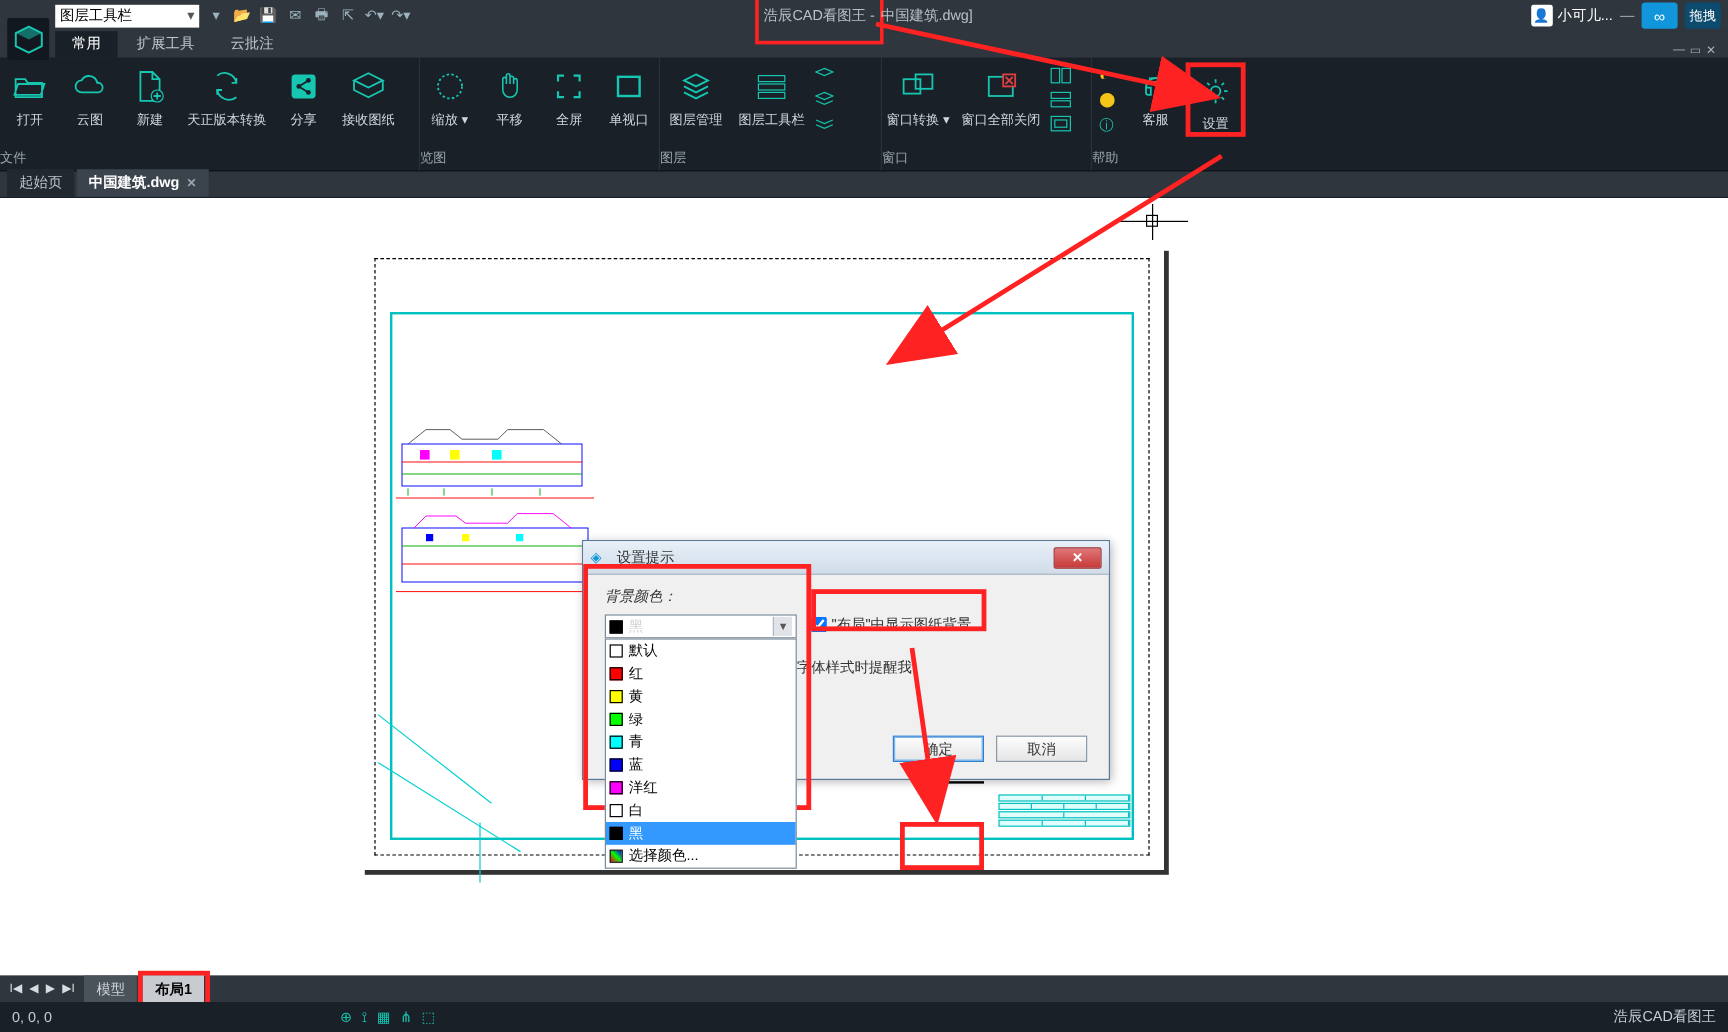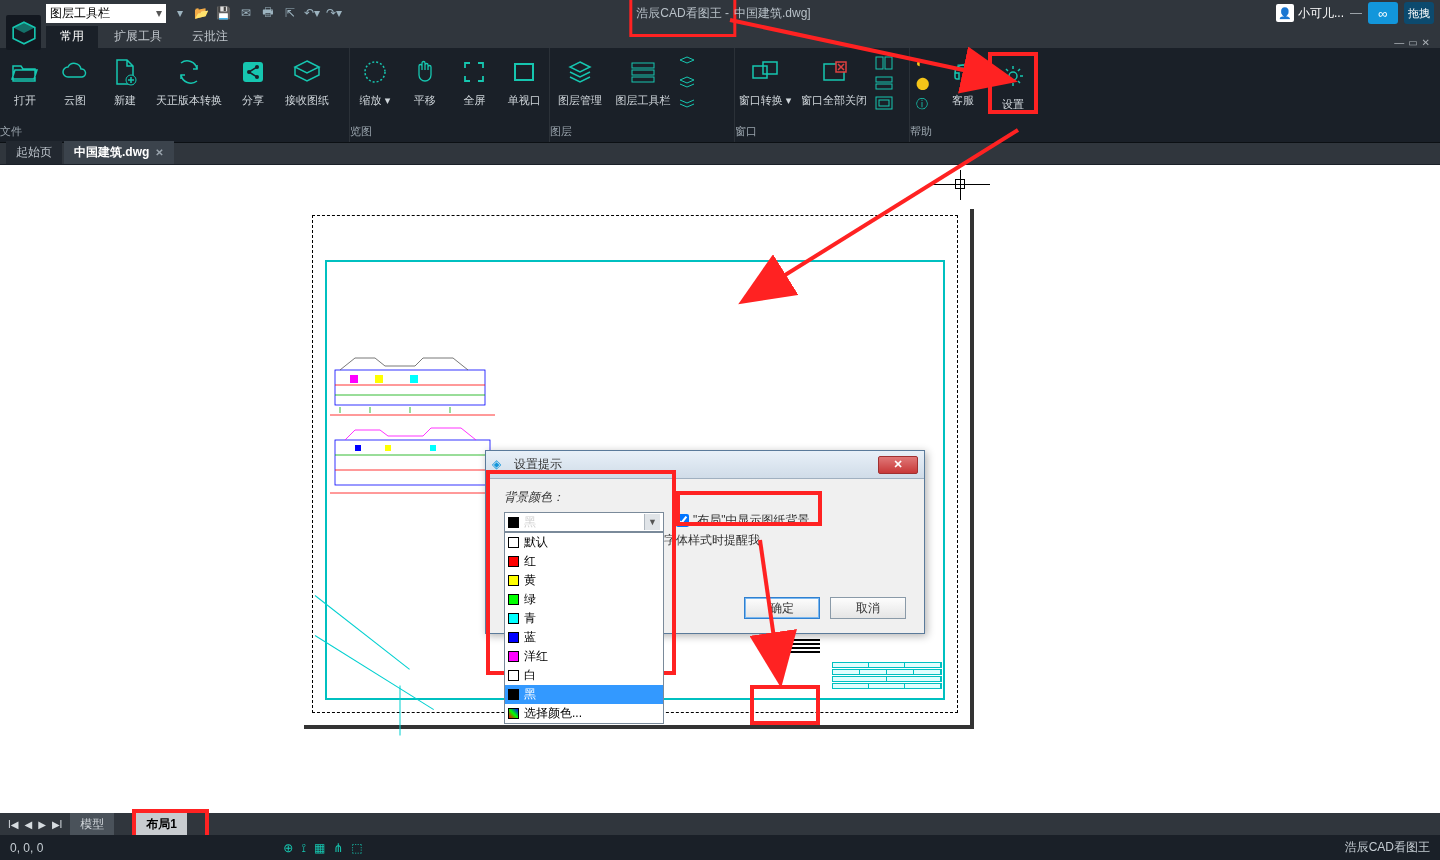--- a/index.html
+++ b/index.html
@@ -71,34 +71,34 @@
   .field-label { font-size:12px; color:#333;font-style:italic; }
   .combo { width:160px; height:20px; border:1px solid #7a8a9a; background:#fff; display:flex; align-items:center; padding:0 3px; font-size:12px; position:relative; }
   .combo .swatch { width:11px; height:11px; background:#000; border:1px solid #000; margin-right:5px; }
   .combo .arrow { margin-left:auto; width:16px; height:16px; background:#e0e4e8; border-left:1px solid #b0b8c0; display:flex; align-items:center; justify-content:center; font-size:9px; color:#555; }
   .combo-list { position:absolute; left:-1px; top:19px; width:160px; border:1px solid #7a8a9a; background:#fff; z-index:10; }
   .combo-item { display:flex; align-items:center; padding:1px 3px; font-size:12px; color:#000; }
   .combo-item.sel { background:#3399ff; color:#fff; }
   .combo-item .sw { width:11px; height:11px; margin-right:5px; border:1px solid #000; }
   .chk-row { display:flex; align-items:center; gap:4px; font-size:12px; color:#333; }
   .chk-row input { width:13px; height:13px; }
-  .truncated-text { font-size:12px; color:#333; margin:0 0 18px 160px; }
+  .truncated-text { font-size:12px; color:#333; margin:16px 0 18px 160px; }
   .dialog-buttons { display:flex; justify-content:flex-end; gap:10px; margin-top:48px; }
   .dlg-btn { width:76px; height:22px; background:linear-gradient(#fdfdfd,#e5e5e5); border:1px solid #8a9aa8; font-size:12px; color:#333; }
   .dlg-btn.primary { border:1px solid #3080d0; box-shadow:0 0 0 1px #7ab8f0 inset; }
 
   
   .callout { position:absolute; border:4px solid #ff2222; pointer-events:none; }
   .arrow-svg { position:absolute; pointer-events:none; }
 
   
   .layout-bar { position:absolute; left:0; right:0; bottom:25px; height:22px; background:#30363d; display:flex; align-items:center; }
   .nav-arrows { display:flex; gap:2px; padding:0 6px; }
   .nav-arrows span { color:#d6dce0; font-size:10px; cursor:pointer; padding:0 2px;}
-  .layout-tab { padding:3px 10px; font-size:12px; background:#4a525a; color:#cfd4d9; margin-right:18px; }
+  .layout-tab { padding:3px 10px; font-size:12px; background:#4a525a; color:#cfd4d9; margin-right:1px; }
   .layout-tab.active { background:#c8ccd0; color:#000; font-weight:bold; }
   .layout-highlight { border:4px solid #ff2222; padding:0;}
 
   
   .status-bar { position:absolute; left:0; right:0; bottom:0; height:25px; background:#1a2028; display:flex; align-items:center; padding:0 10px; color:#c5ccd2; font-size:12px; }
   .status-bar .tools { margin-left:240px; display:flex; gap:8px; color:#16c6b0; }
   .status-bar .brand { margin-left:auto; }
 
   .titleblock { position:absolute; right:28px; bottom:28px; width:110px; height:35px; }
   .titleblock .r { border:1px solid #00c0c0; background:#e0fefe; height:6px; margin-bottom:1px; display:flex;}

